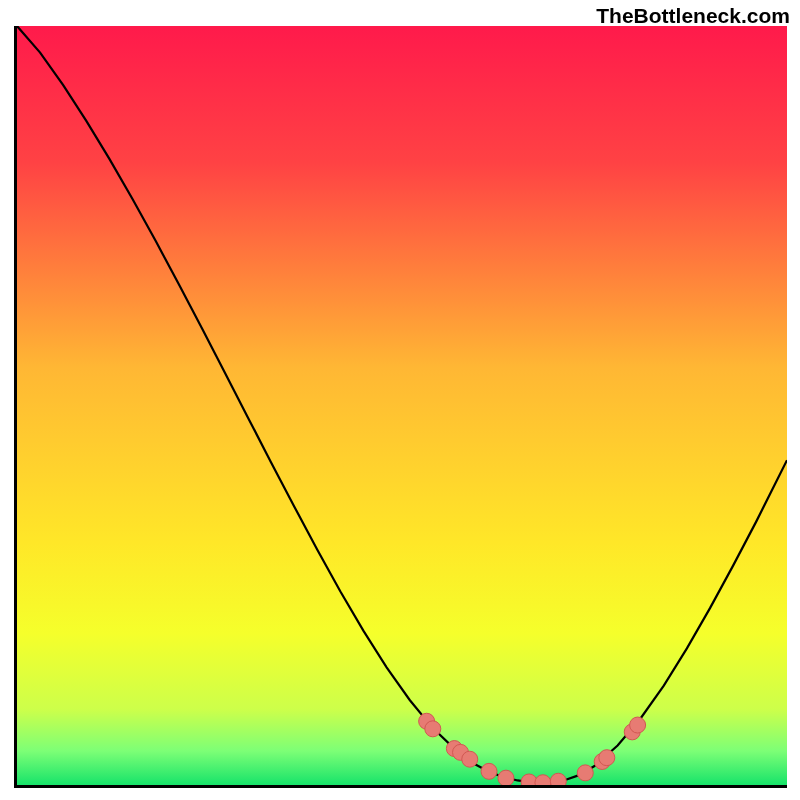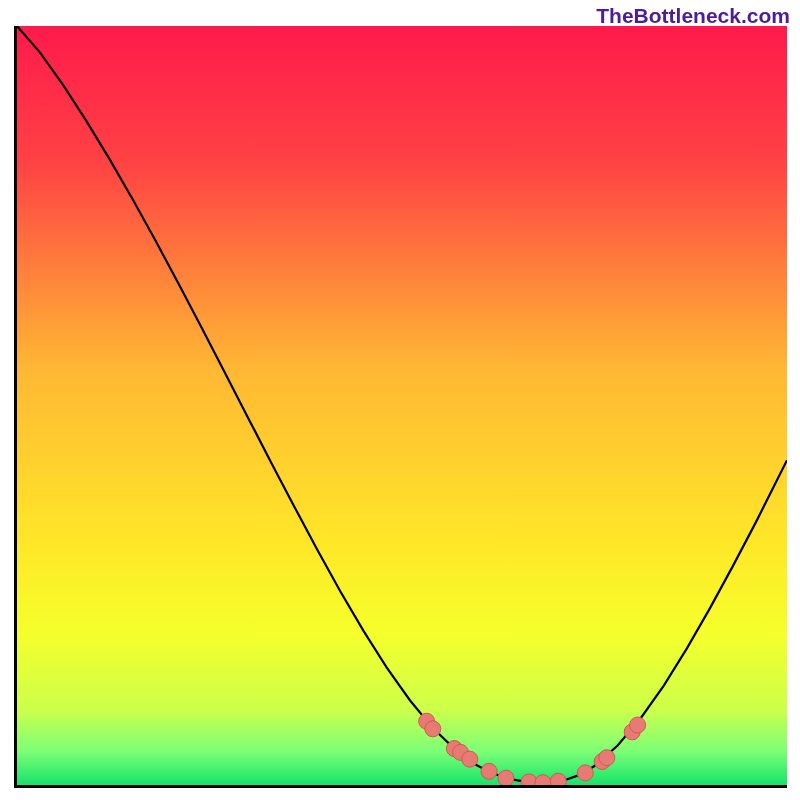--- a/index.html
+++ b/index.html
@@ -1,18 +1,18 @@
 <!DOCTYPE html>
 <html><head>
 <meta charset="utf-8">
 <style>
   * { margin: 0; padding: 0; box-sizing: border-box; }
   body { width: 800px; height: 800px; position: relative; font-family: Arial, sans-serif; }
   .container { width: 800px; height: 800px; position: relative; background: #fff; }
-  .attribution { position: absolute; top: 4px; right: 10px; font-size: 21px; font-weight: bold; color: #4c1d95; }
+  .attribution { position: absolute; top: 4px; right: 10px; font-size: 21px; font-weight: bold; color: #000000; }
   .plot-frame { position: absolute; left: 14px; top: 26px; width: 773px; height: 762px; border-left: 3px solid #000; border-bottom: 3px solid #000; }
   .plot-area { position: absolute; left: 17px; top: 26px; width: 770px; height: 759px; overflow: hidden; }
   .gradient { position: absolute; left: 0; top: 0; width: 100%; height: 100%; }
   svg.curve-layer { position: absolute; left: 0; top: 0; width: 100%; height: 100%; }
 </style>
 </head>
 <body>
 <div class="container">
   <div class="attribution">TheBottleneck.com</div>
   <div class="plot-frame"></div>

